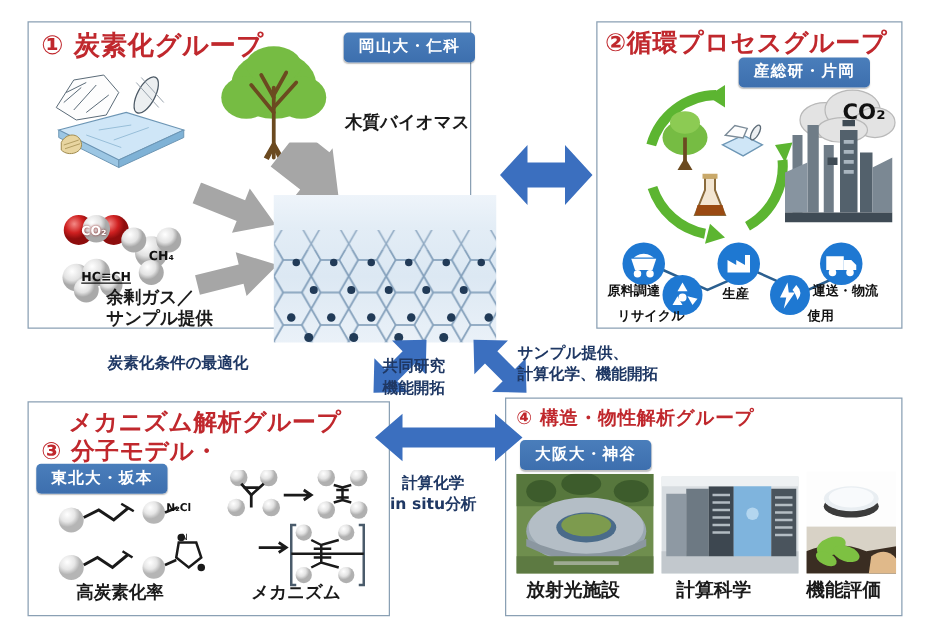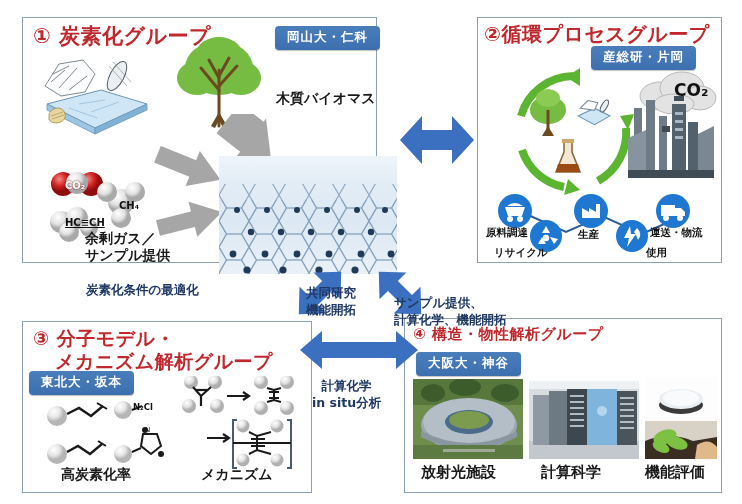--- a/index.html
+++ b/index.html
@@ -352,23 +352,23 @@
 
     <div class="lclbl" style="left:8px;top:208px;">原料調達</div>
     <div class="lclbl" style="left:16px;top:228px;">リサイクル</div>
     <div class="lclbl" style="left:100px;top:210px;">生産</div>
     <div class="lclbl" style="left:168px;top:228px;">使用</div>
     <div class="lclbl" style="left:172px;top:208px;">運送・物流</div>
   </div>
 
   <div class="panel" id="panel3">
     <div class="ptitle" id="t3">
+      <div style="padding-left:22px;">メカニズム解析グループ</div>
       <div><span>③</span>
       <span>分子モデル・</span></div>
-      <div style="padding-left:22px;">メカニズム解析グループ</div>
     </div>
     <div class="badge" id="b3">東北大・坂本</div>
 
     <svg class="abs" style="left:22px;top:78px;width:125px;height:70px;" viewBox="0 0 125 70">
       <defs>
         <radialGradient id="sph" cx="34%" cy="28%">
           <stop offset="0%" stop-color="#ffffff"></stop>
             <stop offset="60%" stop-color="#e6e6e6"></stop>
             <stop offset="100%" stop-color="#b5b5b5"></stop>
         </radialGradient>
@@ -546,21 +546,21 @@
       <path d="M0 31 L20 12 L20 24 L40 24 L40 12 L60 31 L40 50 L40 38 L20 38 L20 50 Z" fill="#3b6fbf"></path>
     </g>
   </svg>
   <div class="conntext" style="left:86px;top:282px;">炭素化条件の最適化</div>
 
   <svg class="conn" style="left:370px;top:262px;width:60px;height:62px;" viewBox="0 0 60 62">
     <g transform="rotate(45 30 31)">
       <path d="M0 31 L20 12 L20 24 L40 24 L40 12 L60 31 L40 50 L40 38 L20 38 L20 50 Z" fill="#3b6fbf"></path>
     </g>
   </svg>
-  <div class="conntext" style="left:394px;top:274px;margin-top:21px;">
+  <div class="conntext" style="left:414px;top:274px;">
     <div>サンプル提供、</div>
     <div>計算化学、機能開拓</div>
   </div>
 
   <div class="conntext" style="left:306px;top:285px;text-align:center;">
     <div>共同研究</div>
     <div>機能開拓</div>
   </div>
 
   <svg class="conn" style="left:298px;top:327px;width:122px;height:46px;" viewBox="0 0 122 46">

